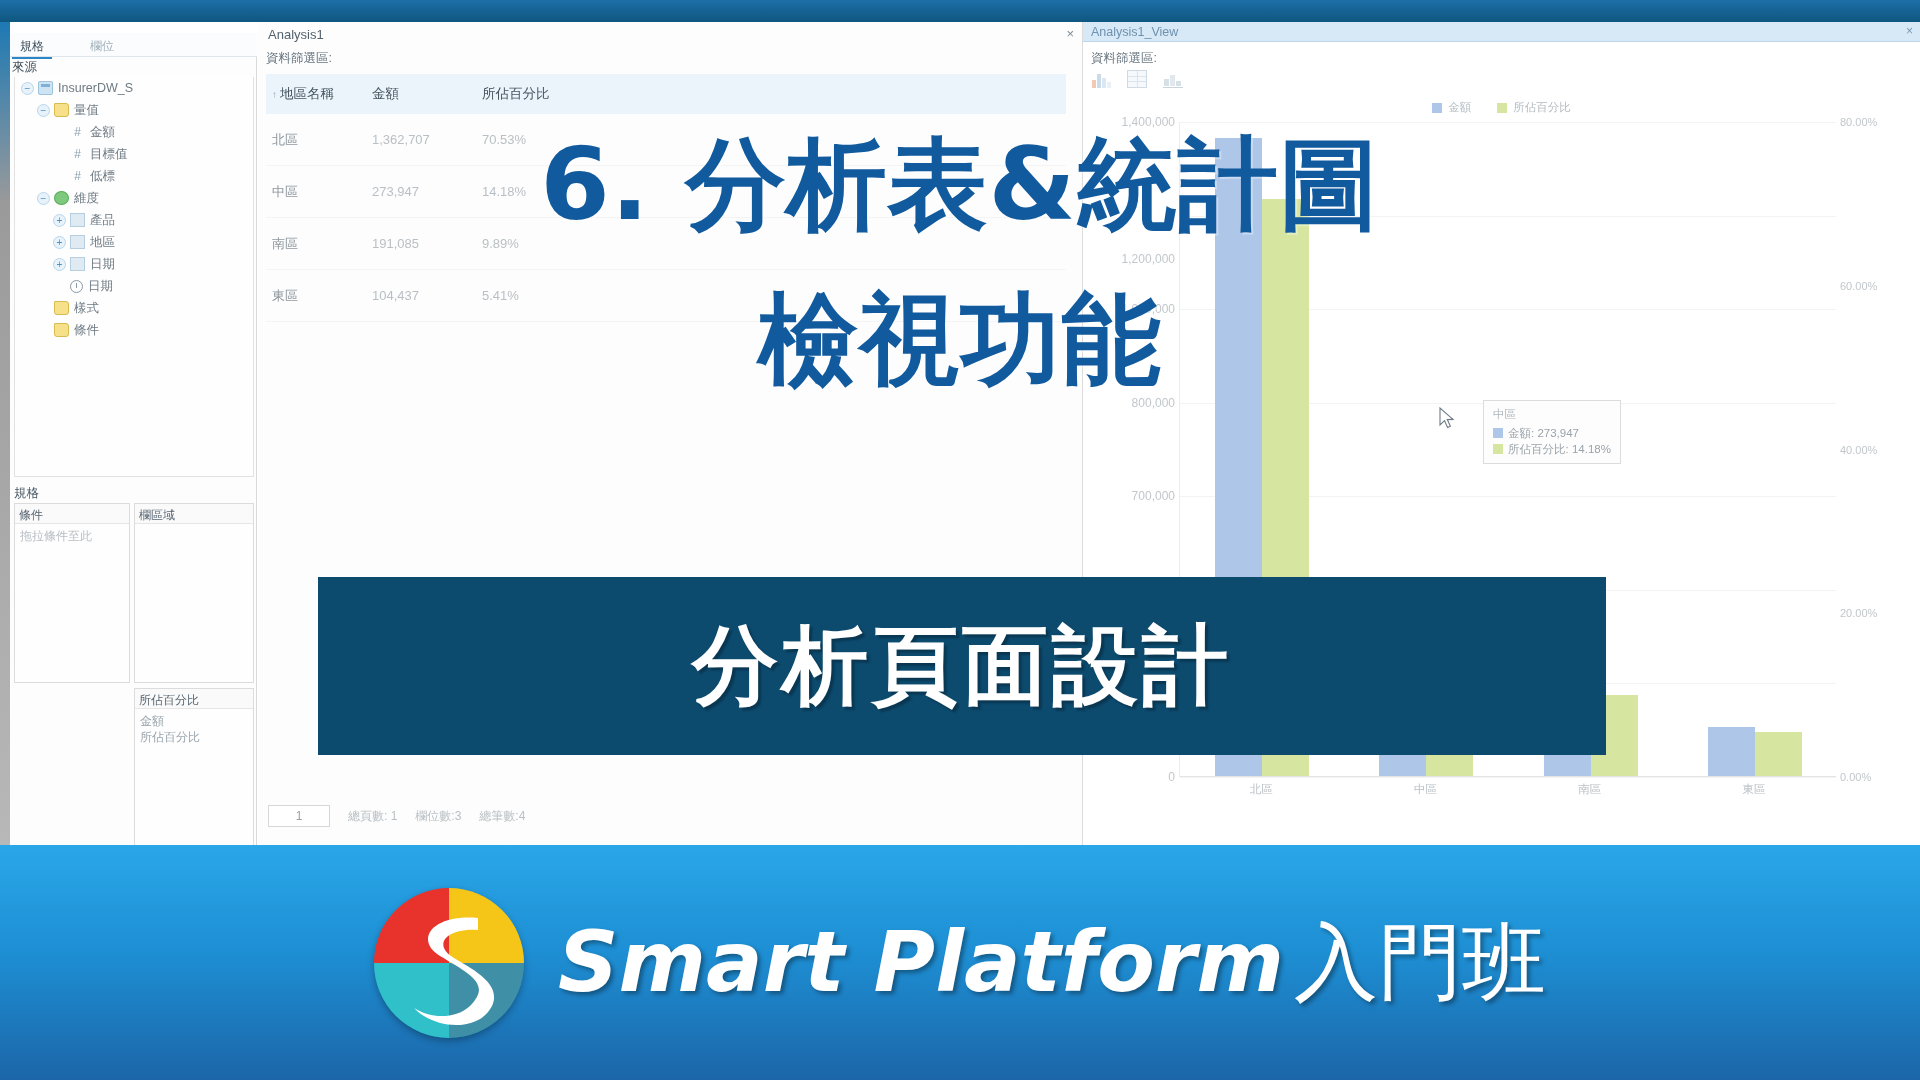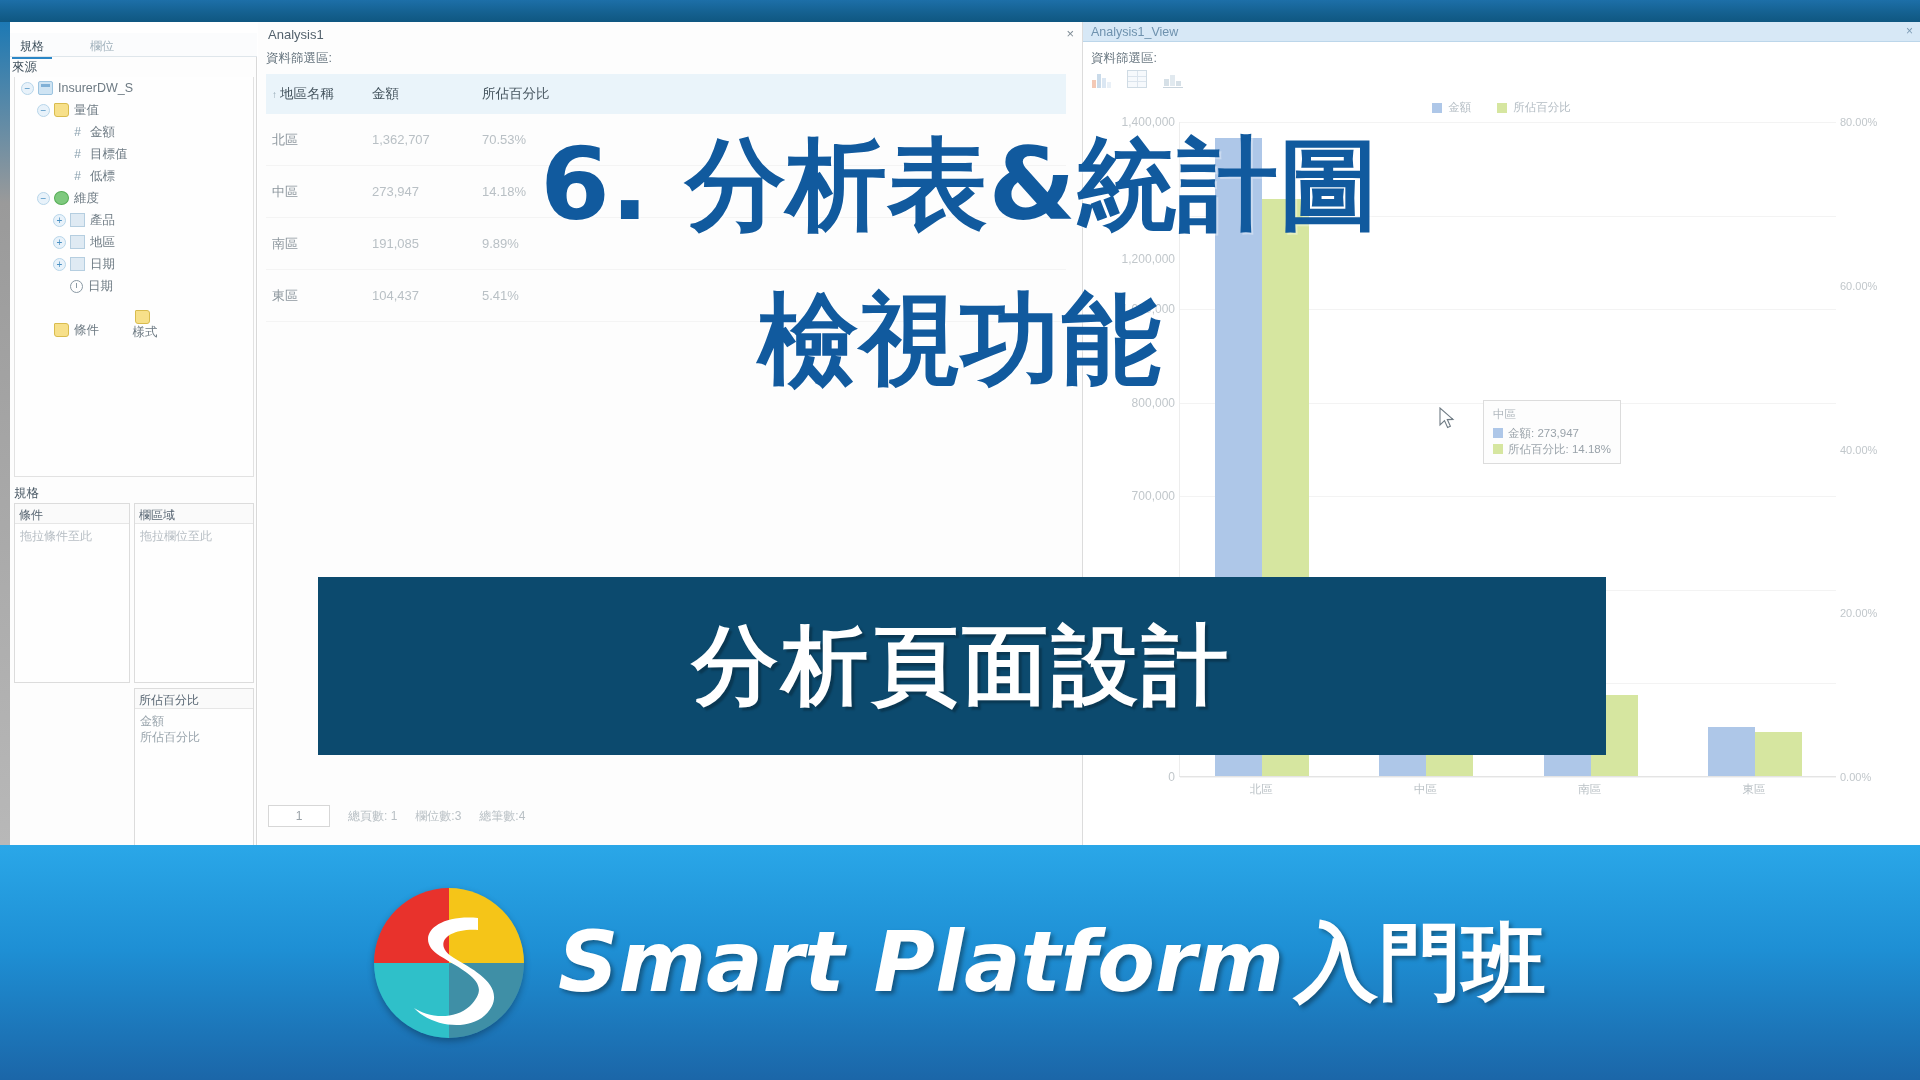--- a/index.html
+++ b/index.html
@@ -116,21 +116,21 @@
   #logo{ width:150px; height:150px; border-radius:50%; position:relative; overflow:hidden;
     box-shadow:0 3px 7px rgba(0,0,0,.3); }
   .q{ position:absolute; width:50%; height:50%; }
   .q.tl{ left:0; top:0; background:#e8322c; }
   .q.tr{ left:50%; top:0; background:#f5c518; }
   .q.bl{ left:0; top:50%; background:#2fc0c9; }
   .q.br{ left:50%; top:50%; background:#3f8fa6; }
   .s-swoosh{ position:absolute; left:0; top:0; width:150px; height:150px; }
   #brandtext{ color:#fff; font-size:84px; font-style:italic; font-weight:bold;
     font-family:"DejaVu Sans", sans-serif; text-shadow:3px 3px 4px rgba(0,0,0,.35); white-space:nowrap; }
-  #brandtext .cn{ font-style:normal; font-weight:bold; margin-left:10px; }
+  #brandtext .cn{ font-style:normal; font-weight:normal; margin-left:10px; }
 </style>
 </head>
 <body>
 
 <div id="app-window">
   <div class="titlebar-strip"></div>
   <div class="left-blue-edge"></div>
 
   <div id="sidebar">
     <div class="side-tabs">
@@ -182,41 +182,40 @@
         <div class="tnode" style="padding-left: 38px;">
           <span class="exp">+</span>
           <span class="ico cube"></span>
           <span>日期</span>
         </div>
         <div class="tnode" style="padding-left: 38px;">
           <span class="exp" style="visibility:hidden"></span>
           <span class="ico clock"></span>
           <span>日期</span>
         </div>
-        <div class="tnode" style="padding-left: 22px; flex-direction: column;">
+        <div class="tnode" style="padding-left: 22px;">
           <span class="exp" style="visibility:hidden"></span>
           <span class="ico folder"></span>
           <span>樣式</span>
         </div>
         <div class="tnode" style="padding-left: 22px;">
           <span class="exp" style="visibility:hidden"></span>
           <span class="ico folder"></span>
           <span>條件</span>
         </div>
       </div>
 
     <div class="spec-header">規格</div>
 
     <div class="dz" style="left:4px; top:470px; width:116px; height:180px;">
       <div class="dz-title">條件</div>
       <div class="dz-body">拖拉條件至此</div>
     </div>
     <div class="dz" style="left:124px; top:470px; width:120px; height:180px;">
       <div class="dz-title">欄區域</div>
-      <div class="dz-body">拖拉欄位至此</div>
     </div>
     <div class="dz" style="left:124px; top:655px; width:120px; height:175px;">
       <div class="dz-title">所佔百分比</div>
       <div class="dz-body">
         <div class="dz-item">金額</div>
         <div class="dz-item">所佔百分比</div>
       </div>
     </div>
   </div>
 

